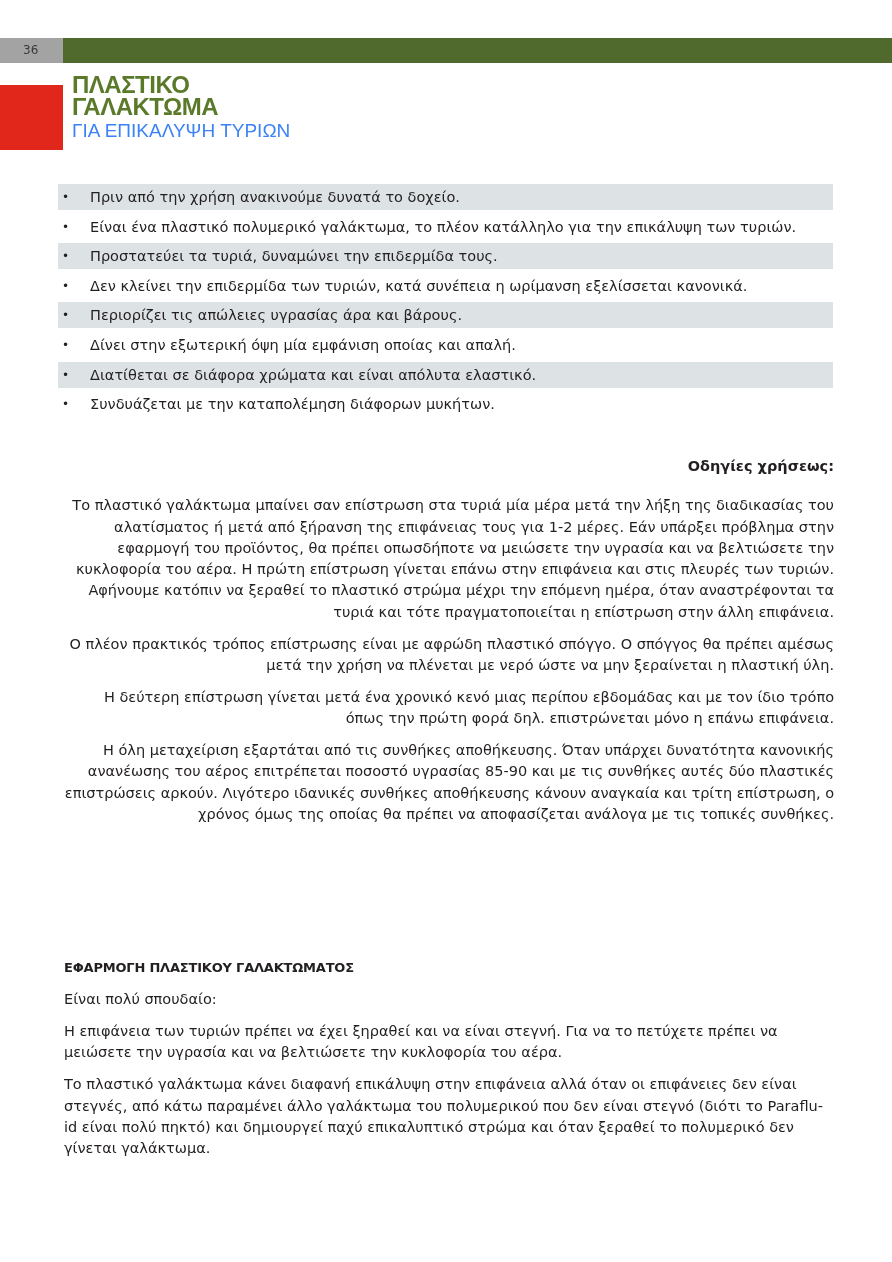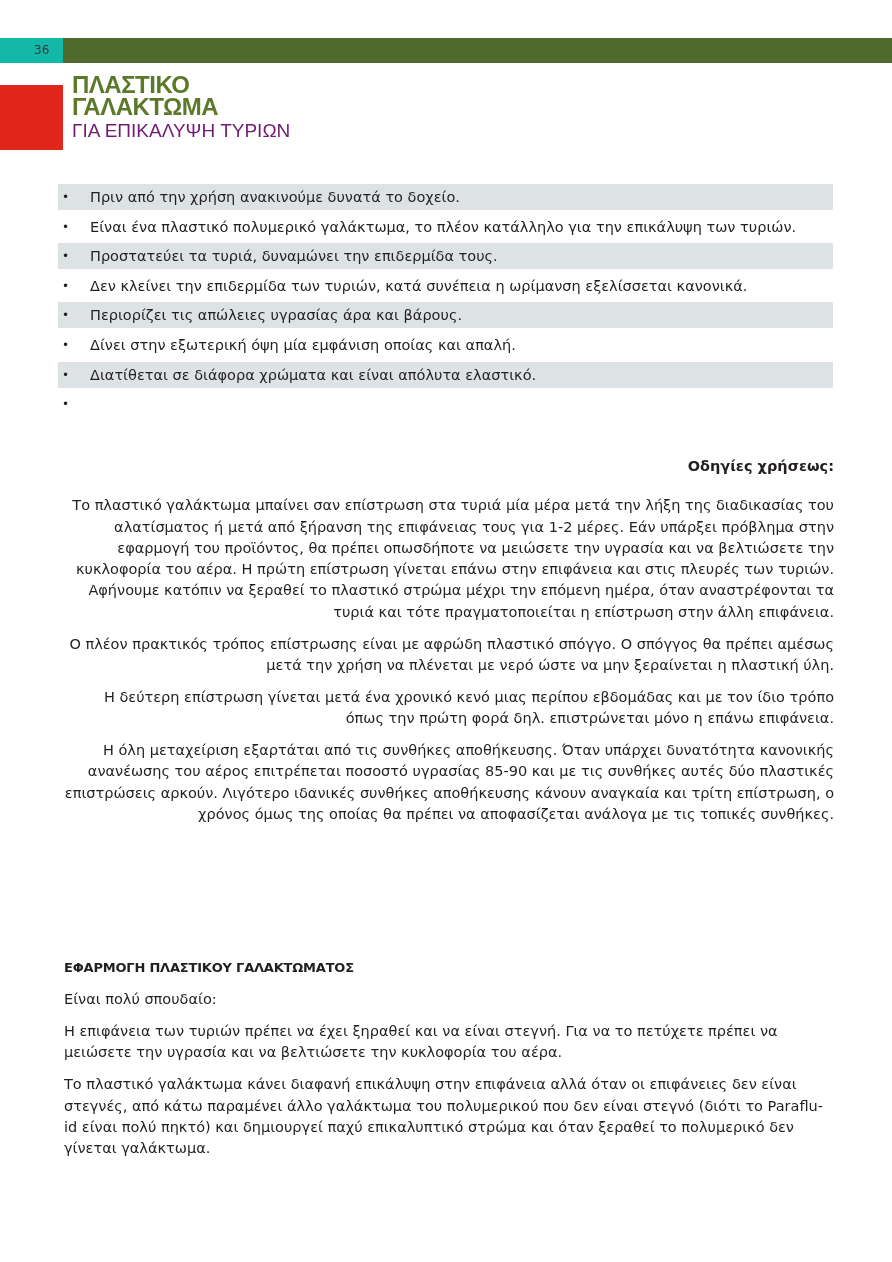--- a/index.html
+++ b/index.html
@@ -1,26 +1,26 @@
 <!DOCTYPE html>
 <html><head>
 <meta charset="utf-8">
 <style>
   html, body { margin: 0; padding: 0; background: #ffffff; }
   body { width: 892px; height: 1262px; position: relative; overflow: hidden;
          font-family: "DejaVu Sans", sans-serif; color: #231f20; }
   .topbar { position: absolute; top: 38px; left: 0; width: 892px; height: 25px; display: flex; }
-  .page-num { width: 63px; height: 25px; background: #14b8a6; font-size: 12px; line-height: 25px;
-              padding-left: 34px; box-sizing: border-box; color: #3a3a3a; }
+  .page-num { width: 63px; height: 25px; background: #a3a3a3; font-size: 12px; line-height: 25px;
+              padding-left: 23px; box-sizing: border-box; color: #3a3a3a; }
   .green-band { flex: 1; background: #4f6a2c; }
   .red-block { position: absolute; left: 0; top: 85px; width: 63px; height: 65px; background: #e1261c; }
   .title { position: absolute; left: 72px; top: 74px; color: #5a7a2a; }
   .title .t1, .title .t2 { font-family: "Liberation Sans", sans-serif; font-weight: bold; font-size: 24px;
                            line-height: 22px; letter-spacing: -0.5px; }
-  .title .t3 { font-family: "Liberation Sans", sans-serif; font-size: 19px; line-height: 24px; margin-top: 1px; color: #701a75; }
+  .title .t3 { font-family: "Liberation Sans", sans-serif; font-size: 19px; line-height: 24px; margin-top: 1px; color: #3b82f6; }
   .bullets { position: absolute; left: 58px; top: 184px; width: 775px; margin: 0; padding: 0; list-style: none; }
   .bullets li { height: 26px; margin-bottom: 3.6px; font-size: 14.5px; line-height: 26px; display: flex; }
   .bullets li.shaded { background: #dde2e5; }
   .bullets .dot { width: 32px; padding-left: 4px; box-sizing: border-box; font-size: 12px; }
   .content { position: absolute; left: 64px; top: 456px; width: 770px; font-size: 14.5px; line-height: 21.3px; text-align: right; }
   .content h3 { margin: 0 0 18px 0; font-size: 14.5px; font-weight: bold; }
   .content p { margin: 0 0 10.6px 0; }
   .section2 { position: absolute; left: 64px; top: 957px; width: 770px; font-size: 14.5px; line-height: 21.3px; }
   .section2 h3 { margin: 0 0 11px 0; font-size: 13px; font-weight: bold; letter-spacing: -0.2px; }
   .section2 p { margin: 0 0 10.6px 0; }
@@ -65,20 +65,21 @@
   <li>
       <span class="dot">•</span>
       <span>Δίνει στην εξωτερική όψη μία εμφάνιση οποίας και απαλή.</span>
     </li>
   <li class="shaded">
       <span class="dot">•</span>
       <span>Διατίθεται σε διάφορα χρώματα και είναι απόλυτα ελαστικό.</span>
     </li>
   <li>
       <span class="dot">•</span>
+      <span>Συνδυάζεται με την καταπολέμηση διάφορων μυκήτων.</span>
     </li>
 </ul>
 
 <div class="content">
   <h3>Οδηγίες χρήσεως:</h3>
   <p>Το πλαστικό γαλάκτωμα μπαίνει σαν επίστρωση στα τυριά μία μέρα μετά την λήξη της διαδικασίας του αλατίσματος ή μετά από ξήρανση της επιφάνειας τους για 1-2 μέρες. Εάν υπάρξει πρόβλημα στην εφαρμογή του προϊόντος, θα πρέπει οπωσδήποτε να μειώσετε την  υγρασία και να βελτιώσετε την κυκλοφορία του αέρα. Η πρώτη επίστρωση γίνεται επάνω στην επιφάνεια και στις πλευρές των τυριών. Αφήνουμε κατόπιν να ξεραθεί το πλαστικό στρώμα μέχρι την επόμενη ημέρα, όταν αναστρέφονται τα τυριά και τότε πραγματοποιείται η επίστρωση στην άλλη επιφάνεια.</p>
   <p>Ο πλέον πρακτικός τρόπος επίστρωσης είναι με αφρώδη πλαστικό σπόγγο. Ο σπόγγος θα πρέπει αμέσως μετά την χρήση να πλένεται με νερό ώστε να μην ξεραίνεται η πλαστική ύλη.</p>
   <p>Η δεύτερη επίστρωση γίνεται μετά ένα χρονικό κενό μιας περίπου εβδομάδας και με τον ίδιο τρόπο όπως την πρώτη φορά δηλ. επιστρώνεται μόνο η επάνω επιφάνεια.</p>
   <p>Η όλη μεταχείριση εξαρτάται από τις συνθήκες αποθήκευσης. Όταν υπάρχει δυνατότητα κανονικής ανανέωσης του αέρος επιτρέπεται ποσοστό υγρασίας 85-90 και με τις συνθήκες αυτές δύο πλαστικές επιστρώσεις αρκούν. Λιγότερο ιδανικές συνθήκες αποθήκευσης κάνουν αναγκαία και τρίτη επίστρωση, ο χρόνος όμως της οποίας θα πρέπει να αποφασίζεται ανάλογα με τις τοπικές συνθήκες.</p>
 </div>

